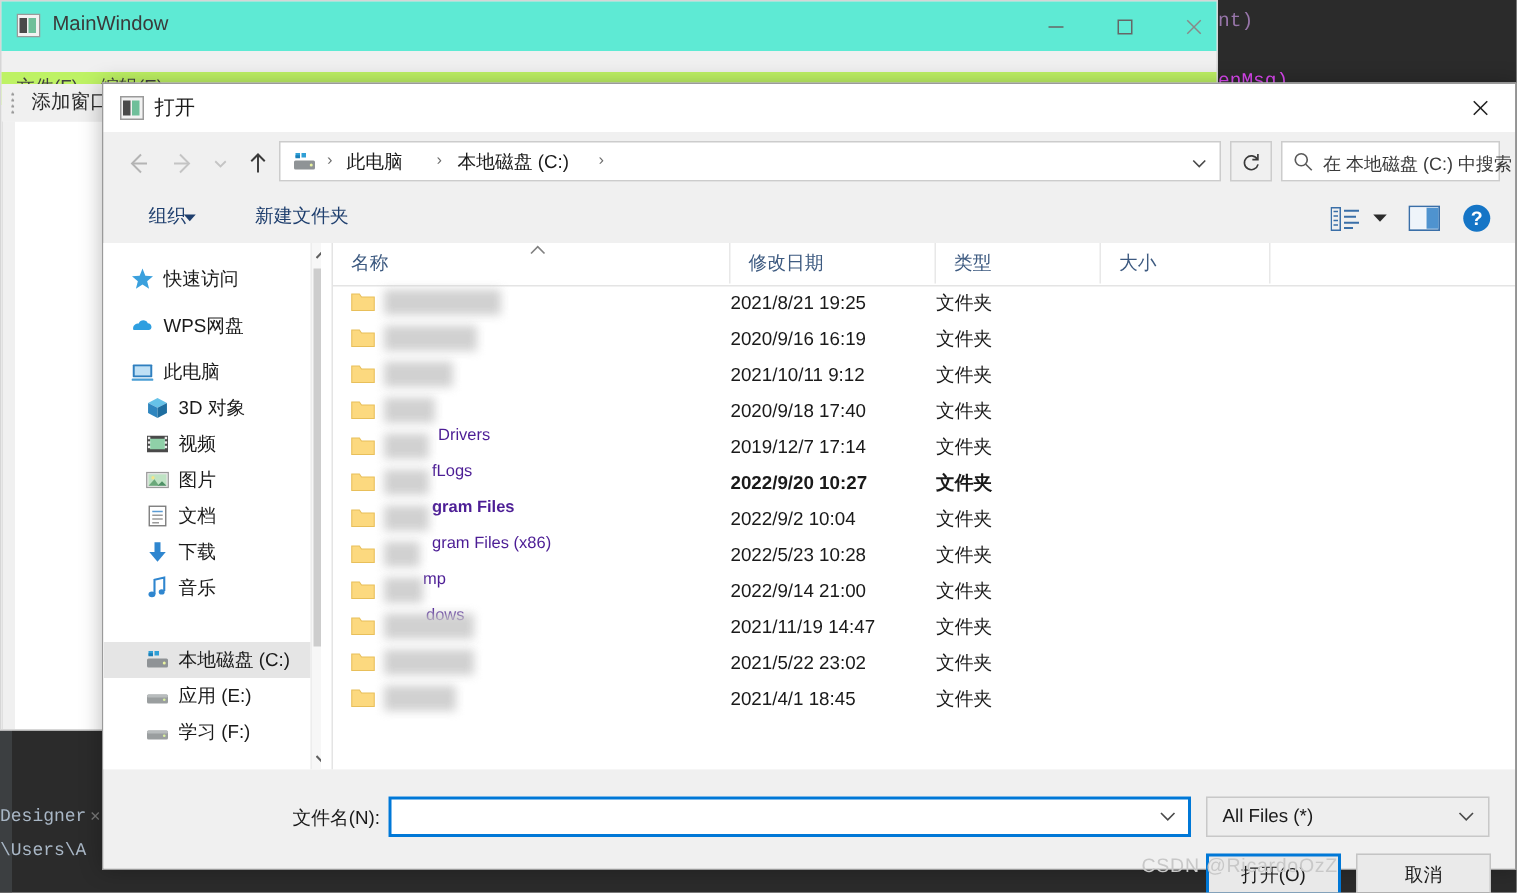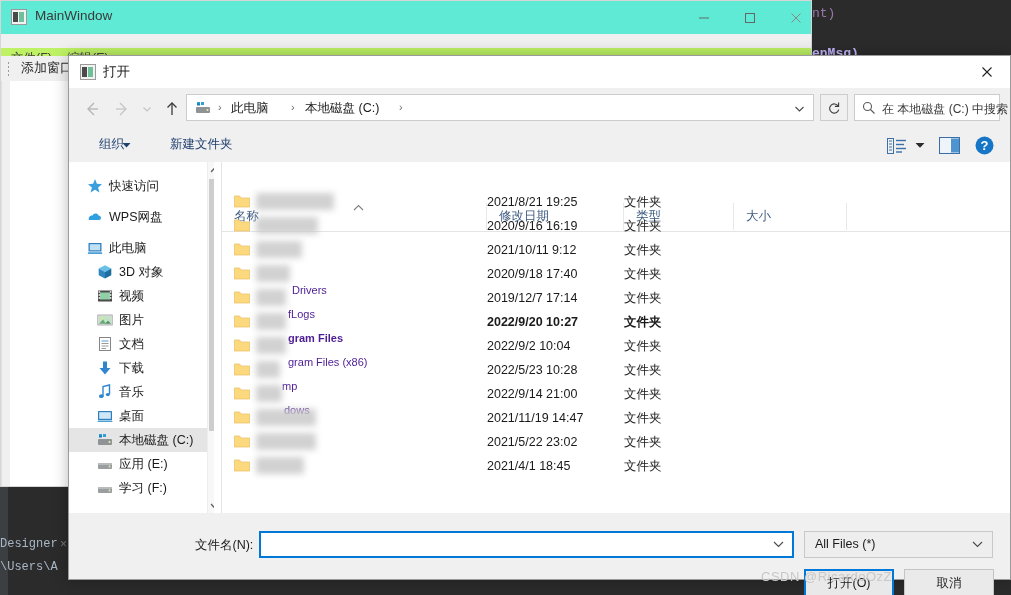--- a/index.html
+++ b/index.html
@@ -9,21 +9,21 @@
     background:#2b2b2b;
     -webkit-font-smoothing:antialiased;
   }
   
   #bg-ide{position:absolute;left:0;top:0;width:1011px;height:595px;background:#2b2b2b;}
   .ide-code{
     position:absolute;color:#6a8759;font-family:"Liberation Mono","DejaVu Sans Mono",monospace;
     font-size:13px;white-space:pre;
   }
   #ide-code-1{left:812px;top:6px;color:#9876aa;}
-  #ide-code-2{left:812px;top:46px;color:#c4b5fd;font-weight:bold;}
+  #ide-code-2{left:812px;top:46px;color:#d946ef;}
   #ide-tab-label{position:absolute;left:0px;top:537px;color:#a9b7c6;
     font-family:"Liberation Mono","DejaVu Sans Mono",monospace;font-size:12px;white-space:pre;}
   #ide-tab-close{position:absolute;left:60px;top:537px;color:#777;font-size:12px;}
   #ide-path{position:absolute;left:0px;top:560px;color:#a9b7c6;
     font-family:"Liberation Mono","DejaVu Sans Mono",monospace;font-size:12px;white-space:pre;}
   #ide-left-strip{position:absolute;left:0;top:0;width:8px;height:595px;background:#3c3f41;}
 
   
   #mainwindow{
     position:absolute;left:0px;top:0px;width:812px;height:487px;
@@ -116,21 +116,21 @@
   #side-scroll{position:absolute;left:138px;top:0;width:13px;height:351px;background:#f7f7f7;
     border-left:1px solid #ededed;}
   #side-scroll-up{position:absolute;left:0;top:0;width:13px;height:15px;}
   #side-scroll-dn{position:absolute;left:0;bottom:0;width:13px;height:15px;}
   #side-thumb{position:absolute;left:1px;top:17px;width:11px;height:252px;background:#cdcdcd;}
   .sb-arrow{position:absolute;left:50%;top:50%;transform:translate(-50%,-50%);}
 
   #filepane{position:absolute;left:152px;top:0;right:0;height:351px;background:#ffffff;
     border-left:1px solid #e4e4e4;}
   #colheader{position:absolute;left:0;top:0;right:0;height:28px;background:#ffffff;
-    border-bottom:1px solid #e4e4e4;margin-top:41px;}
+    border-bottom:1px solid #e4e4e4;}
   .colh{position:absolute;top:0;height:27px;line-height:27px;font-size:12.5px;color:#3d5a80;
     border-right:1px solid #e8e8e8;box-sizing:border-box;padding-left:12px;}
   #colh-name{left:0;width:265px;}
   #colh-date{left:265px;width:137px;}
   #colh-type{left:402px;width:110px;}
   #colh-size{left:512px;width:113px;}
   #colh-pad{left:625px;width:232px;border-right:none;}
   #sort-caret{position:absolute;left:131px;top:1px;}
 
   #filelist{position:absolute;left:0;top:28px;right:0;bottom:0;}
@@ -414,28 +414,20 @@
 
       <div class="side-item indent" style="top:218px;">
         <svg class="side-ico" viewBox="0 0 16 16">
           <path d="M6 12 L6 2.5 L12.5 1 L12.5 10" fill="none" stroke="#2f86cf" stroke-width="1.4"></path>
           <ellipse cx="4.3" cy="12.2" rx="2.3" ry="1.9" fill="#2f86cf"></ellipse>
           <ellipse cx="10.8" cy="10.6" rx="2" ry="1.7" fill="#2f86cf"></ellipse>
         </svg>
         <span class="side-lbl">音乐</span>
       </div>
 
-      <div class="side-item indent" style="top:242px;">
-        <svg class="side-ico" viewBox="0 0 16 16">
-          <rect x="1" y="3" width="14" height="9" rx="0.6" fill="#2f7fbf"></rect>
-          <rect x="2.2" y="4.2" width="11.6" height="6.6" fill="#cfe8f8"></rect>
-          <rect x="0.6" y="12.6" width="14.8" height="1.4" rx="0.5" fill="#4a9ed4"></rect>
-        </svg>
-        <span class="side-lbl">桌面</span>
-      </div>
 
       <div class="side-item indent selected" style="top:266px;">
         <svg class="side-ico" viewBox="0 0 16 16">
           <rect x="1" y="7" width="14" height="6" rx="1" fill="#8f9396"></rect>
           <rect x="2" y="2" width="3" height="3" fill="#2f9fd6"></rect>
           <rect x="6" y="2" width="3" height="3" fill="#2f9fd6"></rect>
           <rect x="2" y="3.5" width="3" height="2" fill="#1b7fb8"></rect>
           <circle cx="12.5" cy="10" r="1" fill="#e8f3a0"></circle>
         </svg>
         <span class="side-lbl">本地磁盘 (C:)</span>

